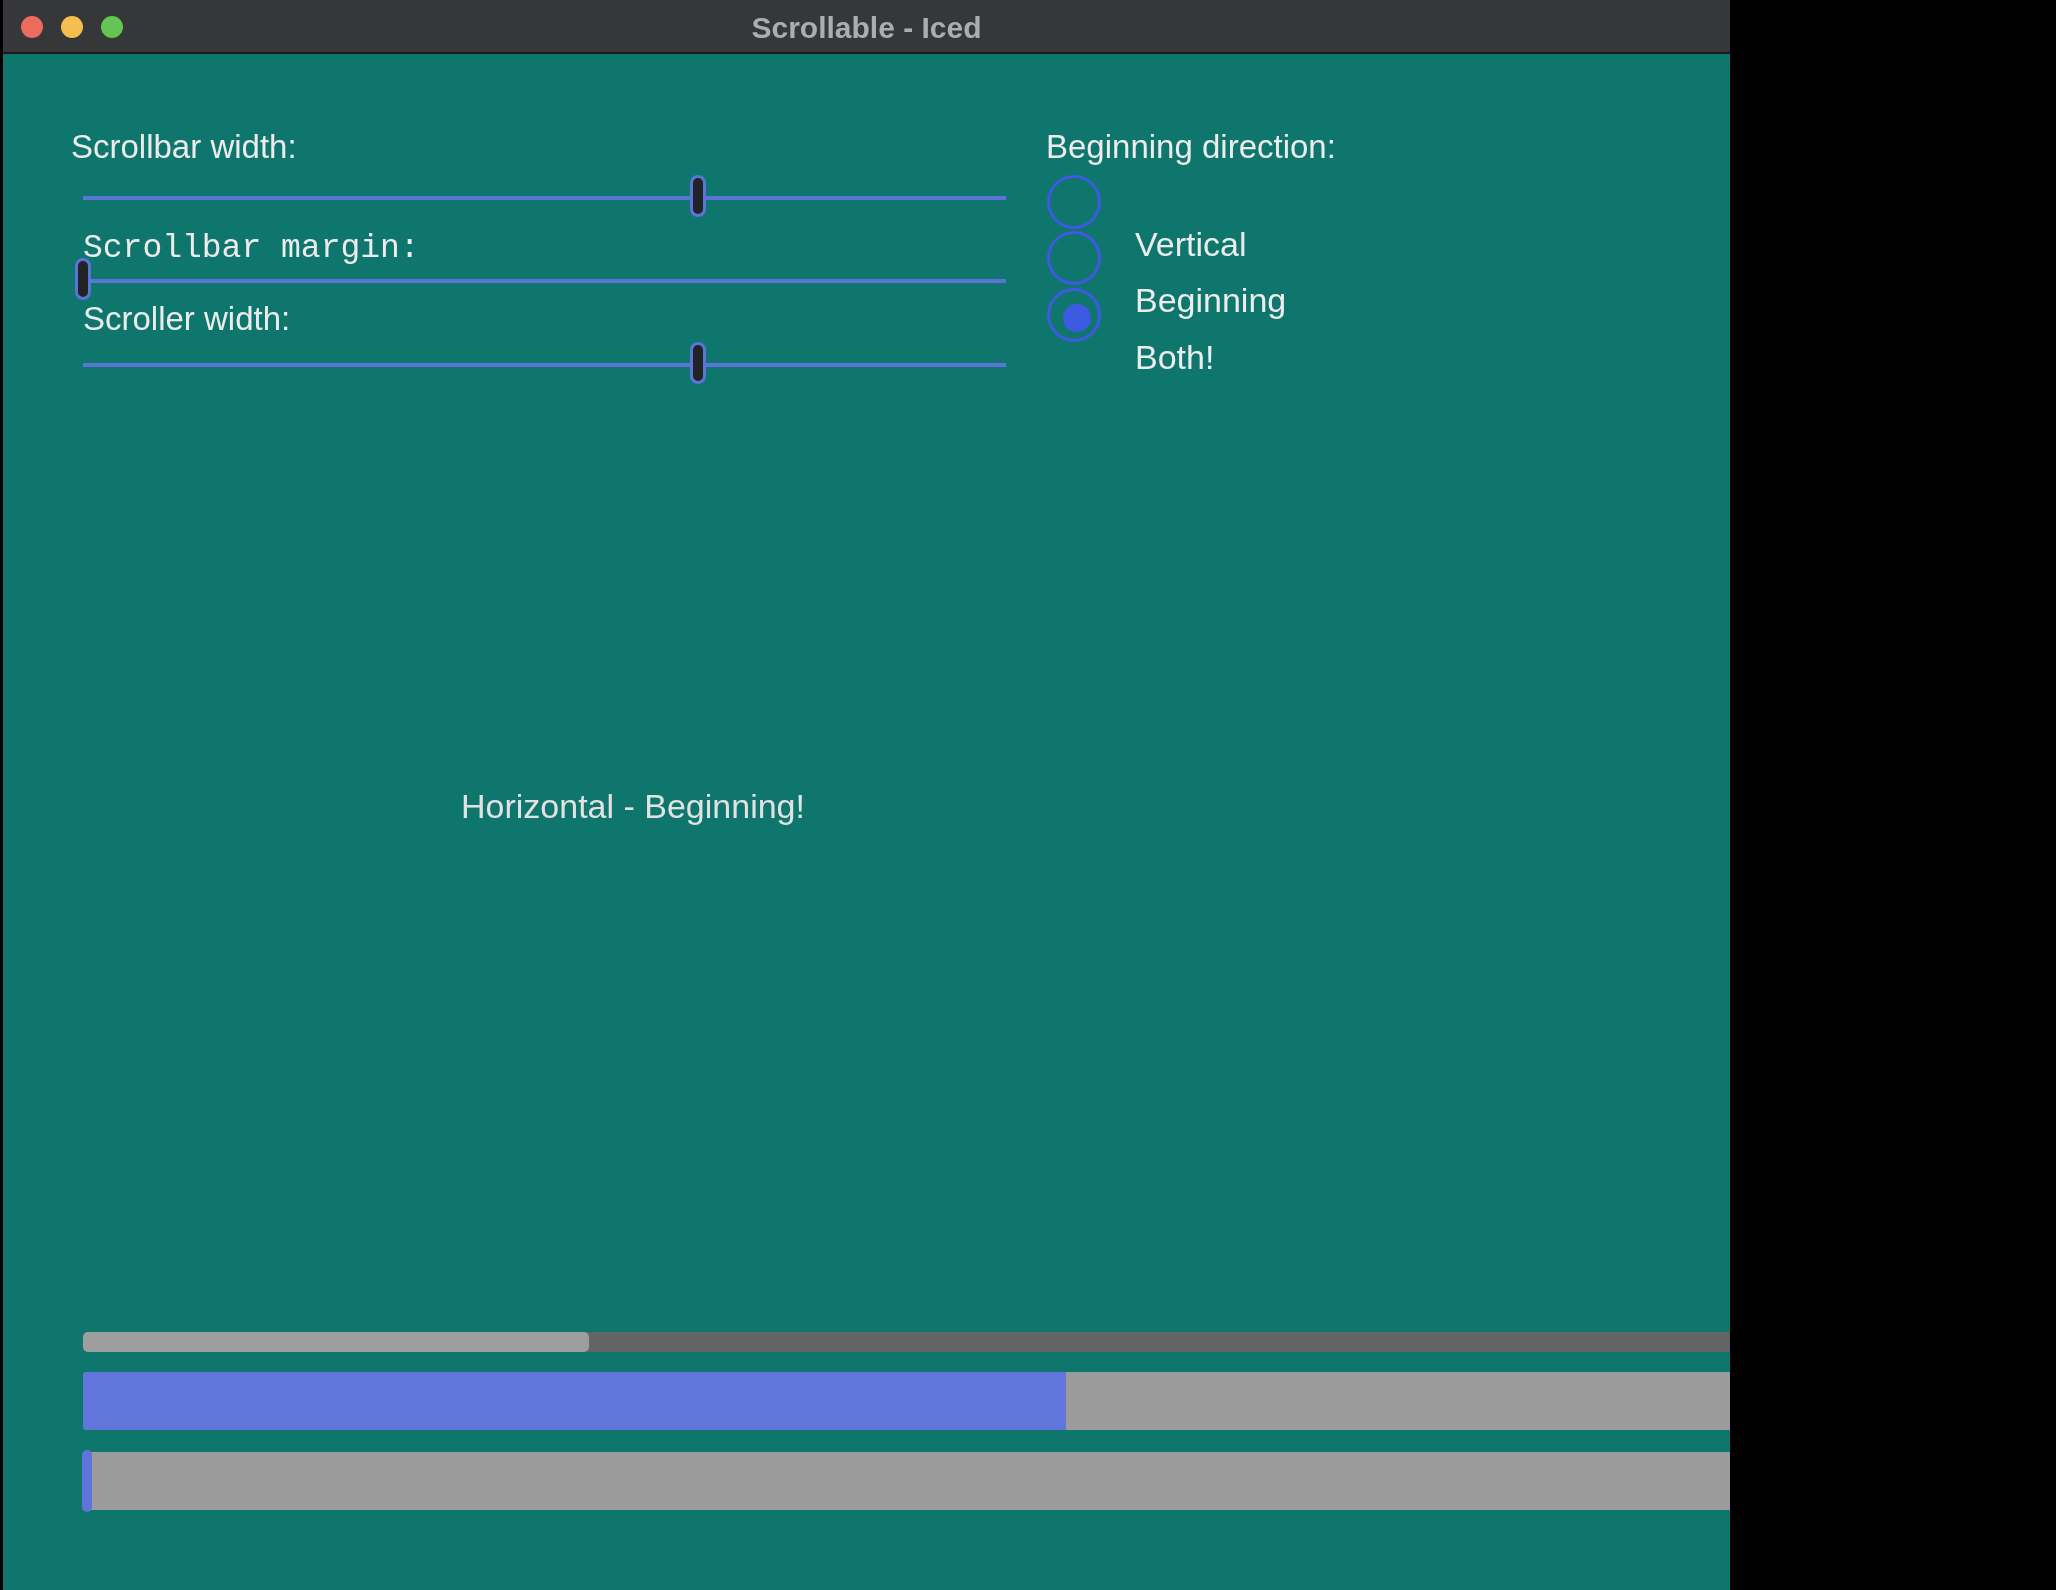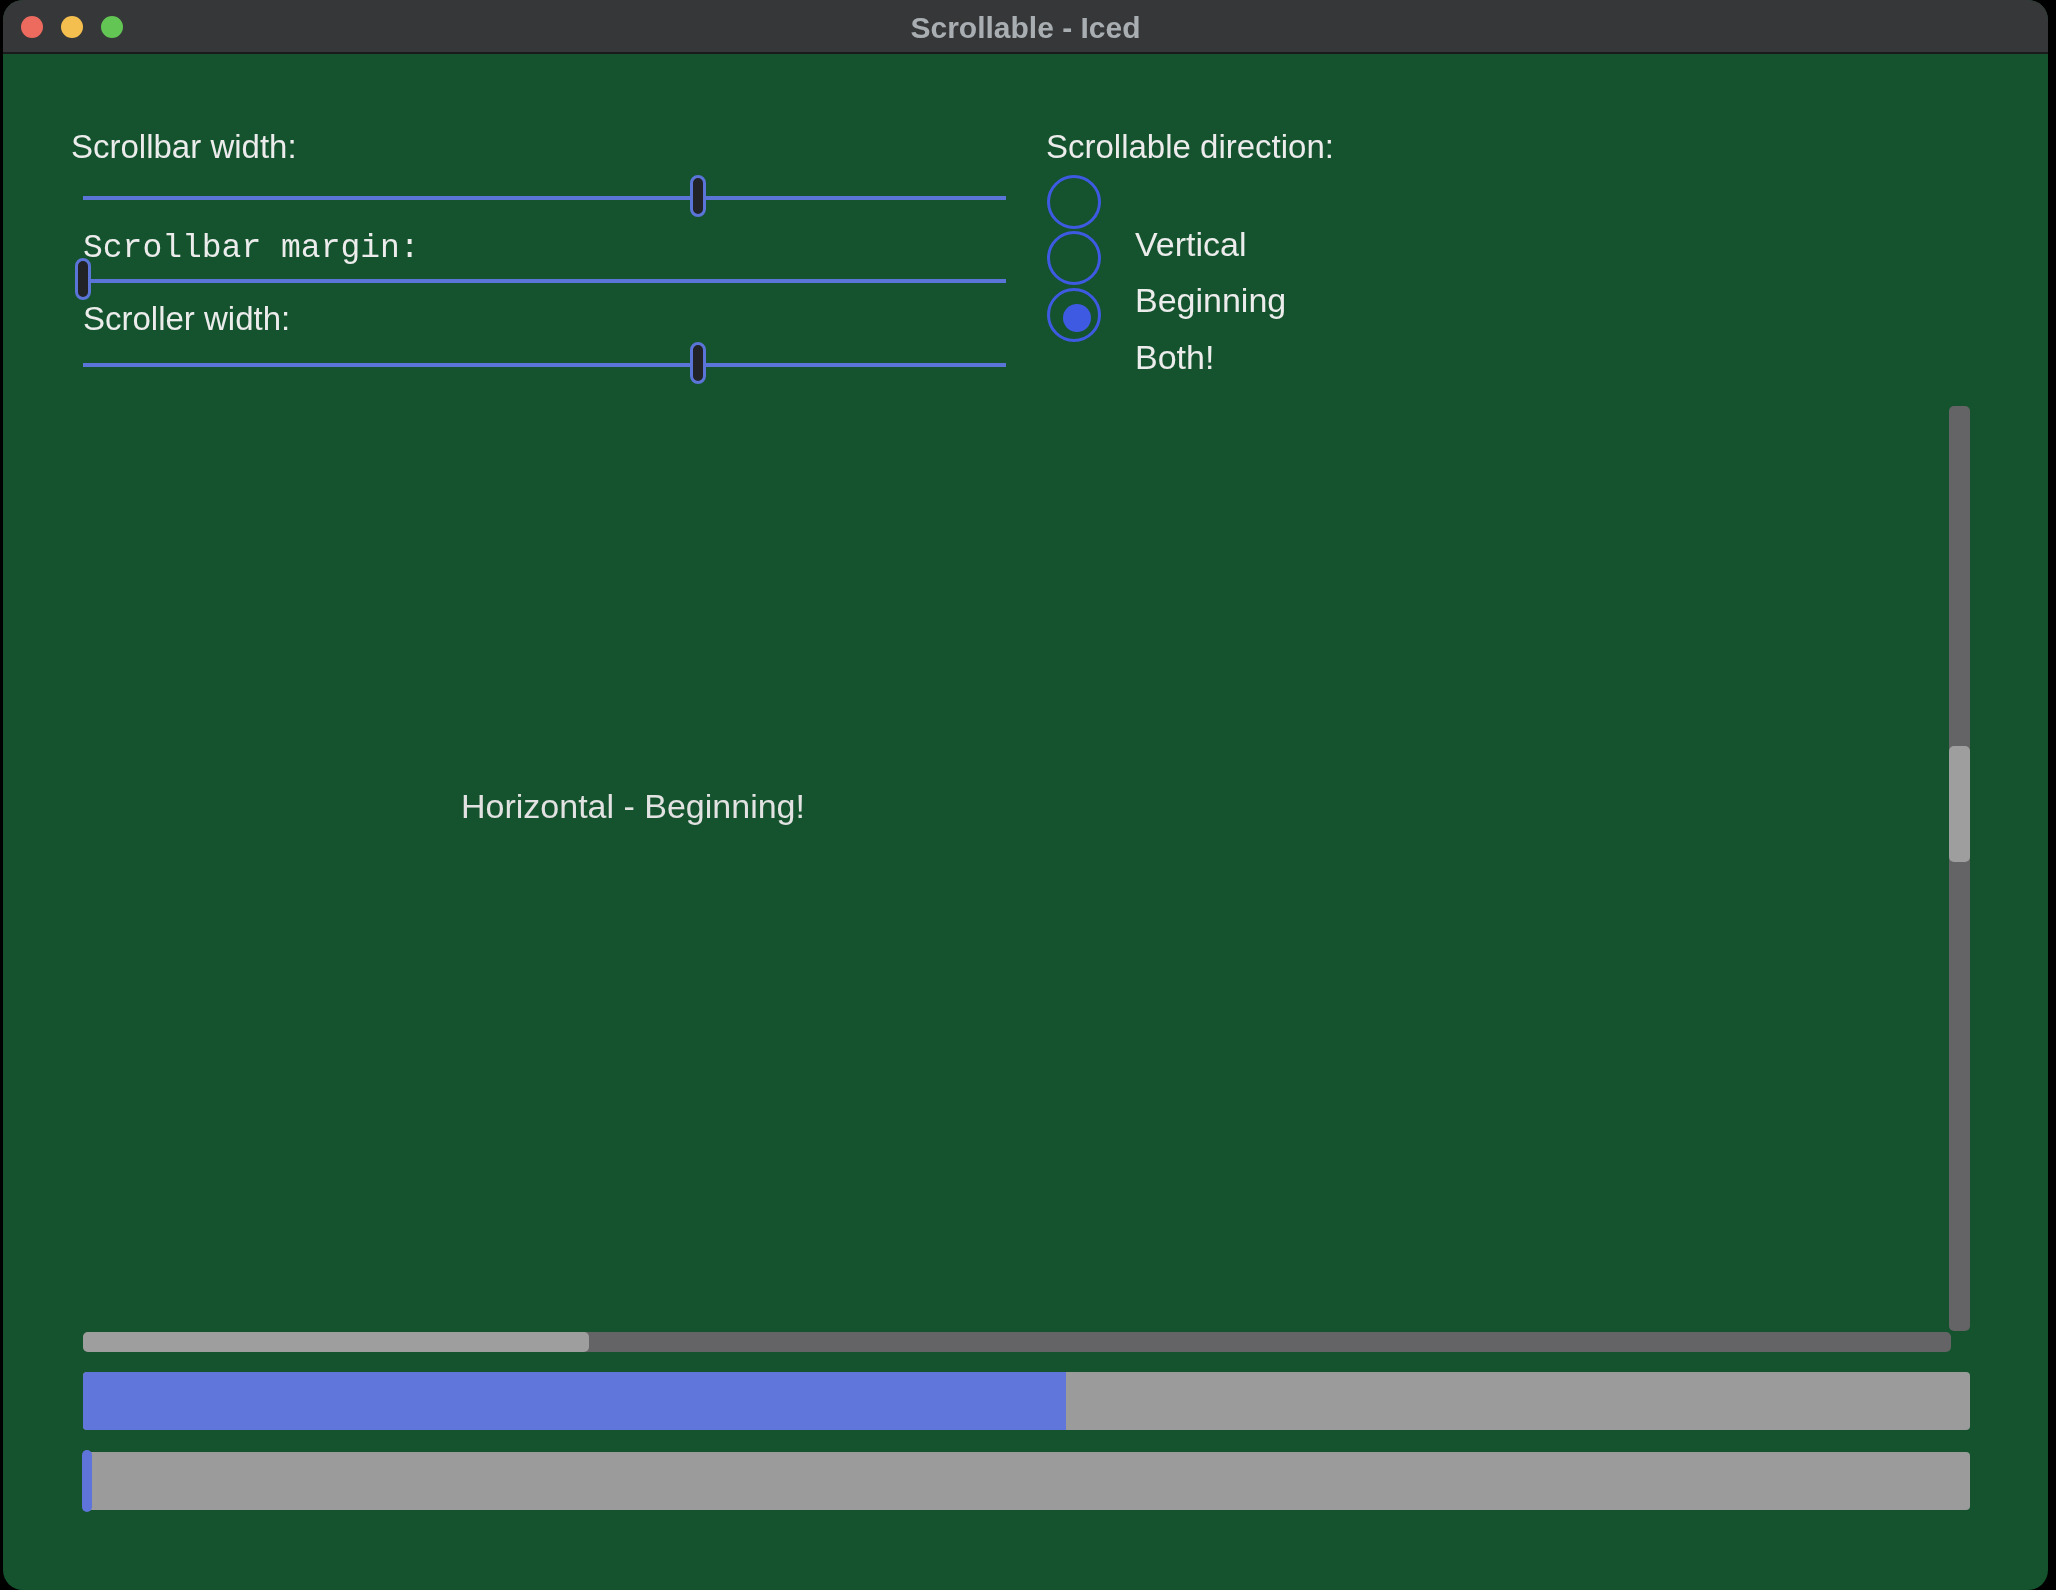--- a/index.html
+++ b/index.html
@@ -1,19 +1,19 @@
 <!DOCTYPE html>
 <html><head>
 <meta charset="utf-8">
 <style>
   * { margin:0; padding:0; box-sizing:border-box; }
   html,body { width:2056px; height:1590px; background:#000; overflow:hidden;
               font-family:"Liberation Sans", sans-serif; }
-  .window { position:absolute; left:3px; top:0; width:2045px; height:1590px;
-            background:#14532d; border-radius:20px; overflow:hidden; }
+  .window { position:absolute; left:3px; top:0; width:1727px; height:1590px;
+            background:#0f766e; border-radius:0; overflow:hidden; }
 
   
   .titlebar { position:absolute; left:0; top:0; width:100%; height:54px;
               background:#363738; border-bottom:2px solid #1a1a1c; }
   .tl { position:absolute; top:16px; width:22px; height:22px; border-radius:50%; }
   .tl.close { left:18px; background:#ed6a5f; }
   .tl.min   { left:58px; background:#f5bf4f; }
   .tl.max   { left:98px; background:#62c554; }
   .title { position:absolute; left:0; top:11px; width:100%; text-align:center;
            font-size:30px; font-weight:bold; color:#a9aeb3; }
@@ -77,21 +77,21 @@
   <div class="lbl" style="left:80px; top:230px;font-family:Liberation Mono, monospace;">Scrollbar margin:</div>
   <div class="rail" style="top:279px;">
     <div class="handle" style="left: -8px;"></div>
   </div>
 
   <div class="lbl" style="left:80px; top:300px;">Scroller width:</div>
   <div class="rail" style="top:363px;">
     <div class="handle" style="left: 607px;"></div>
   </div>
 
-  <div class="lbl" style="left:1043px; top:128px;">Scrollable direction:</div>
+  <div class="lbl" style="left:1043px; top:128px;">Beginning direction:</div>
 
   <div class="radio-row" style="top:175px;">
     <div class="radio-circle">
       
     </div>
     <div class="radio-label">Vertical</div>
   </div>
 
   <div class="radio-row" style="top:231px;">
     <div class="radio-circle">

